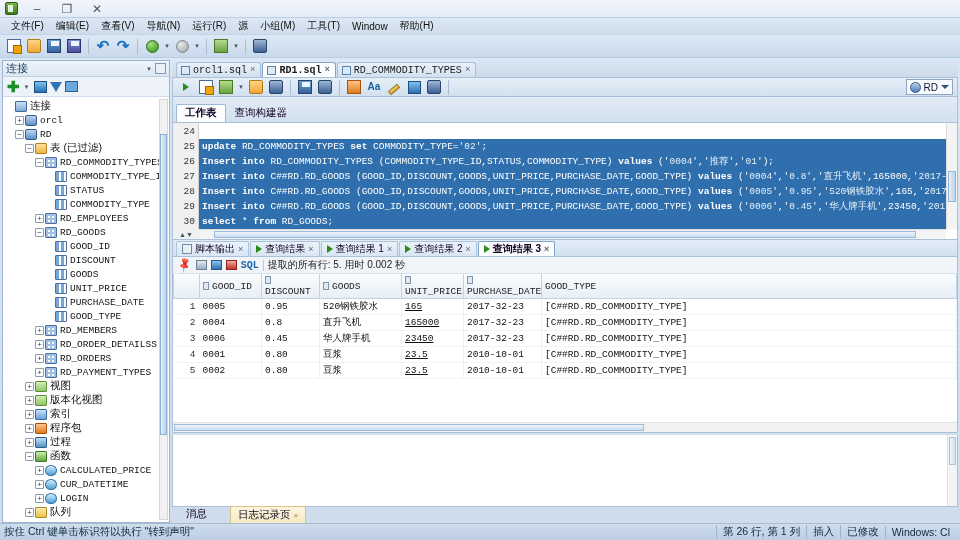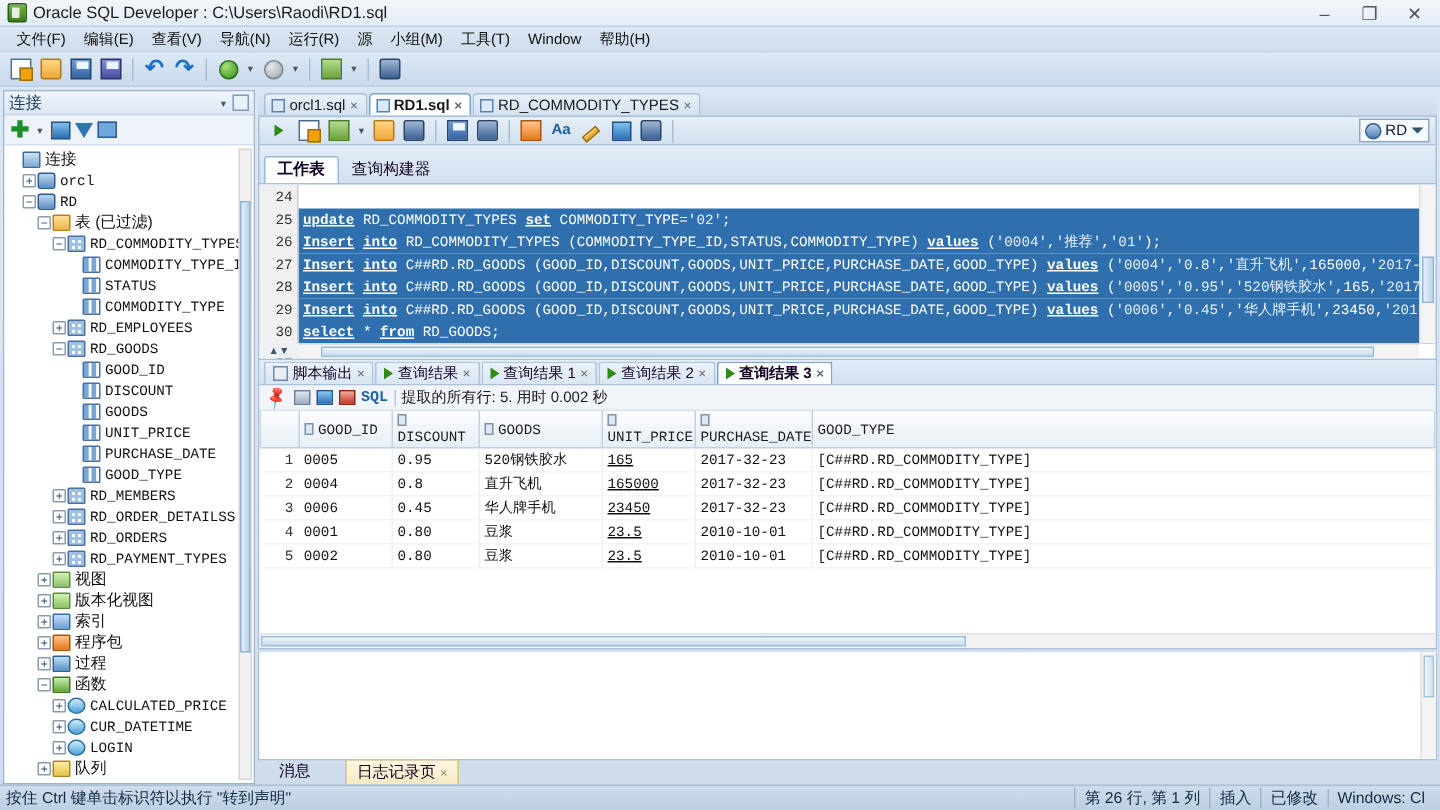--- a/index.html
+++ b/index.html
@@ -164,21 +164,21 @@
     padding-left: 4px; gap: 1px;
     background: linear-gradient(#dbe7f4,#ccdaea);
   }
   .etab {
     height: 15px; display: flex; align-items: center; gap: 3px;
     padding: 0 5px 0 4px;
     background: linear-gradient(#e9f1fa,#d2e0ef);
     border: 1px solid #a9c0d8; border-bottom: none;
     border-radius: 3px 3px 0 0;
     font-size: 10px; color: #1a1a1a;
-    font-family: Liberation Sans, sans-serif;
+    font-family: Liberation Mono, monospace;
   }
   .etab.active { background: #fbfdff; border-color: #7ea5c9; font-weight: bold; }
   .etab .x { font-size: 9px; color: #667; }
   .etab .ti { width: 9px; height: 9px; }
   .ed-toolbar {
     height: 20px; display: flex; align-items: center; gap: 2px;
     padding: 0 4px;
     background: linear-gradient(#e6eff8,#d2e0ee);
     border: 1px solid #a9c0d8; border-bottom: 1px solid #a9c0d8;
   }
@@ -213,21 +213,21 @@
     color: #333; text-align: right; padding-right: 3px; padding-top: 1px;
   }
   .gutter div { height: 15px; line-height: 15px; }
   .code {
     flex: 1; min-width: 0; overflow: hidden; position: relative;
     font-family: "Liberation Mono", monospace; font-size: 9.5px;
     padding-top: 1px; white-space: nowrap;
   }
   .code .ln { height: 15px; line-height: 15px; padding-left: 3px; }
   .code .ln.sel { background: #2f6fad; color: #fff; }
-  .code .ln.sel .kw { color: #fff; font-weight: bold; text-decoration: underline; }
+  .code .ln.sel .kw { color: #fff; font-weight: bold; }
   .code .ln.sel .str { color: #e6f0fa; }
   .code .ln.faded { color: #7b8fa3; }
   .code .kw { color: #00008b; font-weight: bold; }
   .code .str { color: #b22222; }
   .code-vscroll {
     position: absolute; right: 0; top: 0; bottom: 10px; width: 11px;
     background: #f4f4f4; border-left: 1px solid #ddd;
   }
   .code-vscroll .thumb { position: absolute; left: 1px; right: 1px; top: 45%; height: 30%;
     background: linear-gradient(90deg,#e6f0fa,#bcd4ea); border: 1px solid #93b3d2; }
@@ -329,21 +329,20 @@
   .statusbar .seg { padding: 0 6px; border-left: 1px solid #9fb4ca; white-space: nowrap; }
   .statusbar .seg:first-of-type { border-left: none; }
 </style>
 </head>
 <body>
 
 <div class="app">
 
   <div class="titlebar">
     <div class="appicon"></div>
-    <div class="title">Oracle SQL Developer : C:\Users\Raodi\RD1.sql</div>
     <div class="wctrls">
       <div class="wctrl">–</div>
       <div class="wctrl">❐</div>
       <div class="wctrl close">✕</div>
     </div>
   </div>
 
   <div class="menubar">
     <div class="mi">文件(F)</div>
     <div class="mi">编辑(E)</div>

